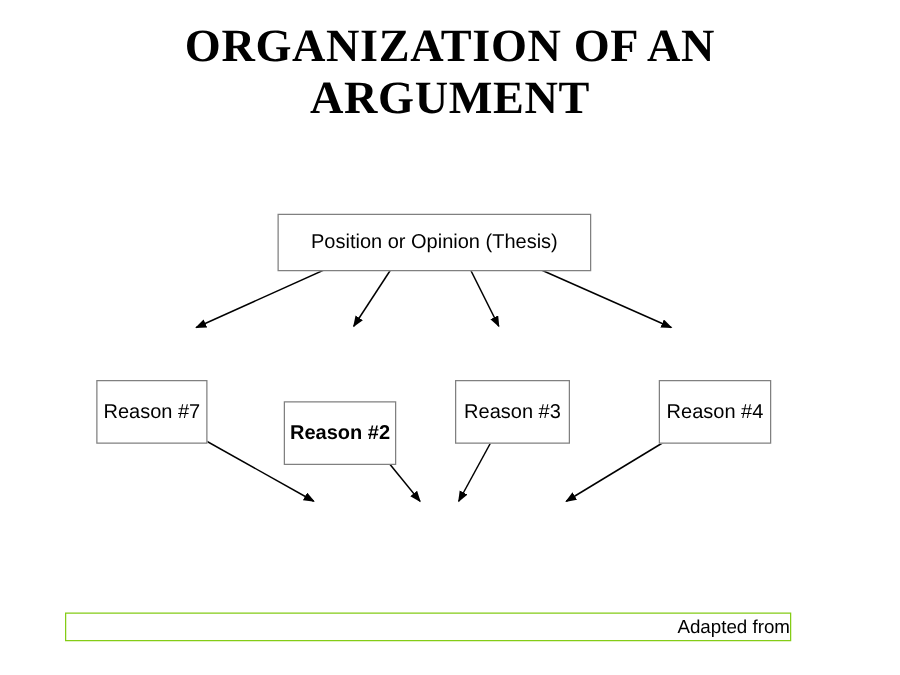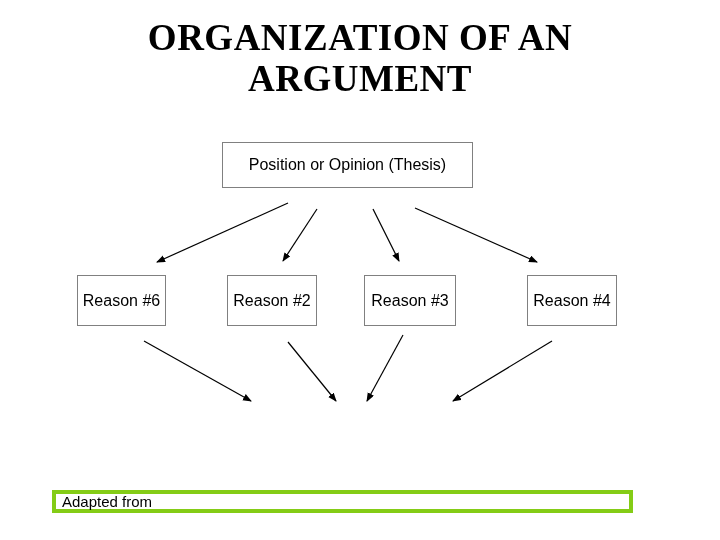--- a/index.html
+++ b/index.html
@@ -37,38 +37,39 @@
     box-sizing: border-box;
     border: 1px solid #808080;
     background: #ffffff;
     display: flex;
     align-items: center;
     justify-content: center;
     text-align: center;
     font-size: 16px;
     line-height: 20px;
     color: #000000;
+    margin-top: 29px;
   }
   .box-thesis     { left: 222px; top: 142px; width: 251px; height: 46px; }
   .box-reason-1   { left:  77px; top: 275px; width:  89px; height: 51px; }
-  .box-reason-2   { left: 227px; top: 275px; width:  90px; height: 51px; }
+  .box-reason-2   { left: 227px; top: 292px; width:  90px; height: 51px; font-weight: bold; }
   .box-reason-3   { left: 364px; top: 275px; width:  92px; height: 51px; }
   .box-reason-4   { left: 527px; top: 275px; width:  90px; height: 51px; text-align: center; }
   .box-conclusion { left: 232px; top: 408px; width: 256px; height: 60px; white-space: pre-line; }
   .footer-bar {
     position: absolute;
     left: 52px;
     top: 490px;
     width: 581px;
     height: 23px;
     box-sizing: border-box;
-    border: 4px solid #84cc16;
+    border: 1px solid #84cc16;
     display: flex;
     align-items: center;
-    justify-content: flex-start;
+    justify-content: flex-end;
     padding-left: 6px;
     font-size: 15px;
     color: #000000;
   }
   .arrow-layer {
     position: absolute;
     left: 0;
     top: 0;
     pointer-events: none;
   }
@@ -92,21 +93,21 @@
       <line x1="373" y1="209" x2="399" y2="261" stroke="#000000" stroke-width="1.2" marker-end="url(#ah)"></line>
       <line x1="415" y1="208" x2="537" y2="262" stroke="#000000" stroke-width="1.2" marker-end="url(#ah)"></line>
       <line x1="144" y1="341" x2="251" y2="401" stroke="#000000" stroke-width="1.2" marker-end="url(#ah)"></line>
       <line x1="288" y1="342" x2="336" y2="401" stroke="#000000" stroke-width="1.2" marker-end="url(#ah)"></line>
       <line x1="403" y1="335" x2="367" y2="401" stroke="#000000" stroke-width="1.2" marker-end="url(#ah)"></line>
       <line x1="552" y1="341" x2="453" y2="401" stroke="#000000" stroke-width="1.2" marker-end="url(#ah)"></line>
     </svg>
 
   <div class="box box-thesis">Position or Opinion (Thesis)</div>
 
-  <div class="box box-reason-1">Reason #6</div>
+  <div class="box box-reason-1">Reason #7</div>
 
   <div class="box box-reason-2">Reason #2</div>
 
   <div class="box box-reason-3">Reason #3</div>
 
   <div class="box box-reason-4">Reason #4</div>
 
 
   <div class="footer-bar">
     <span>Adapted from</span>

